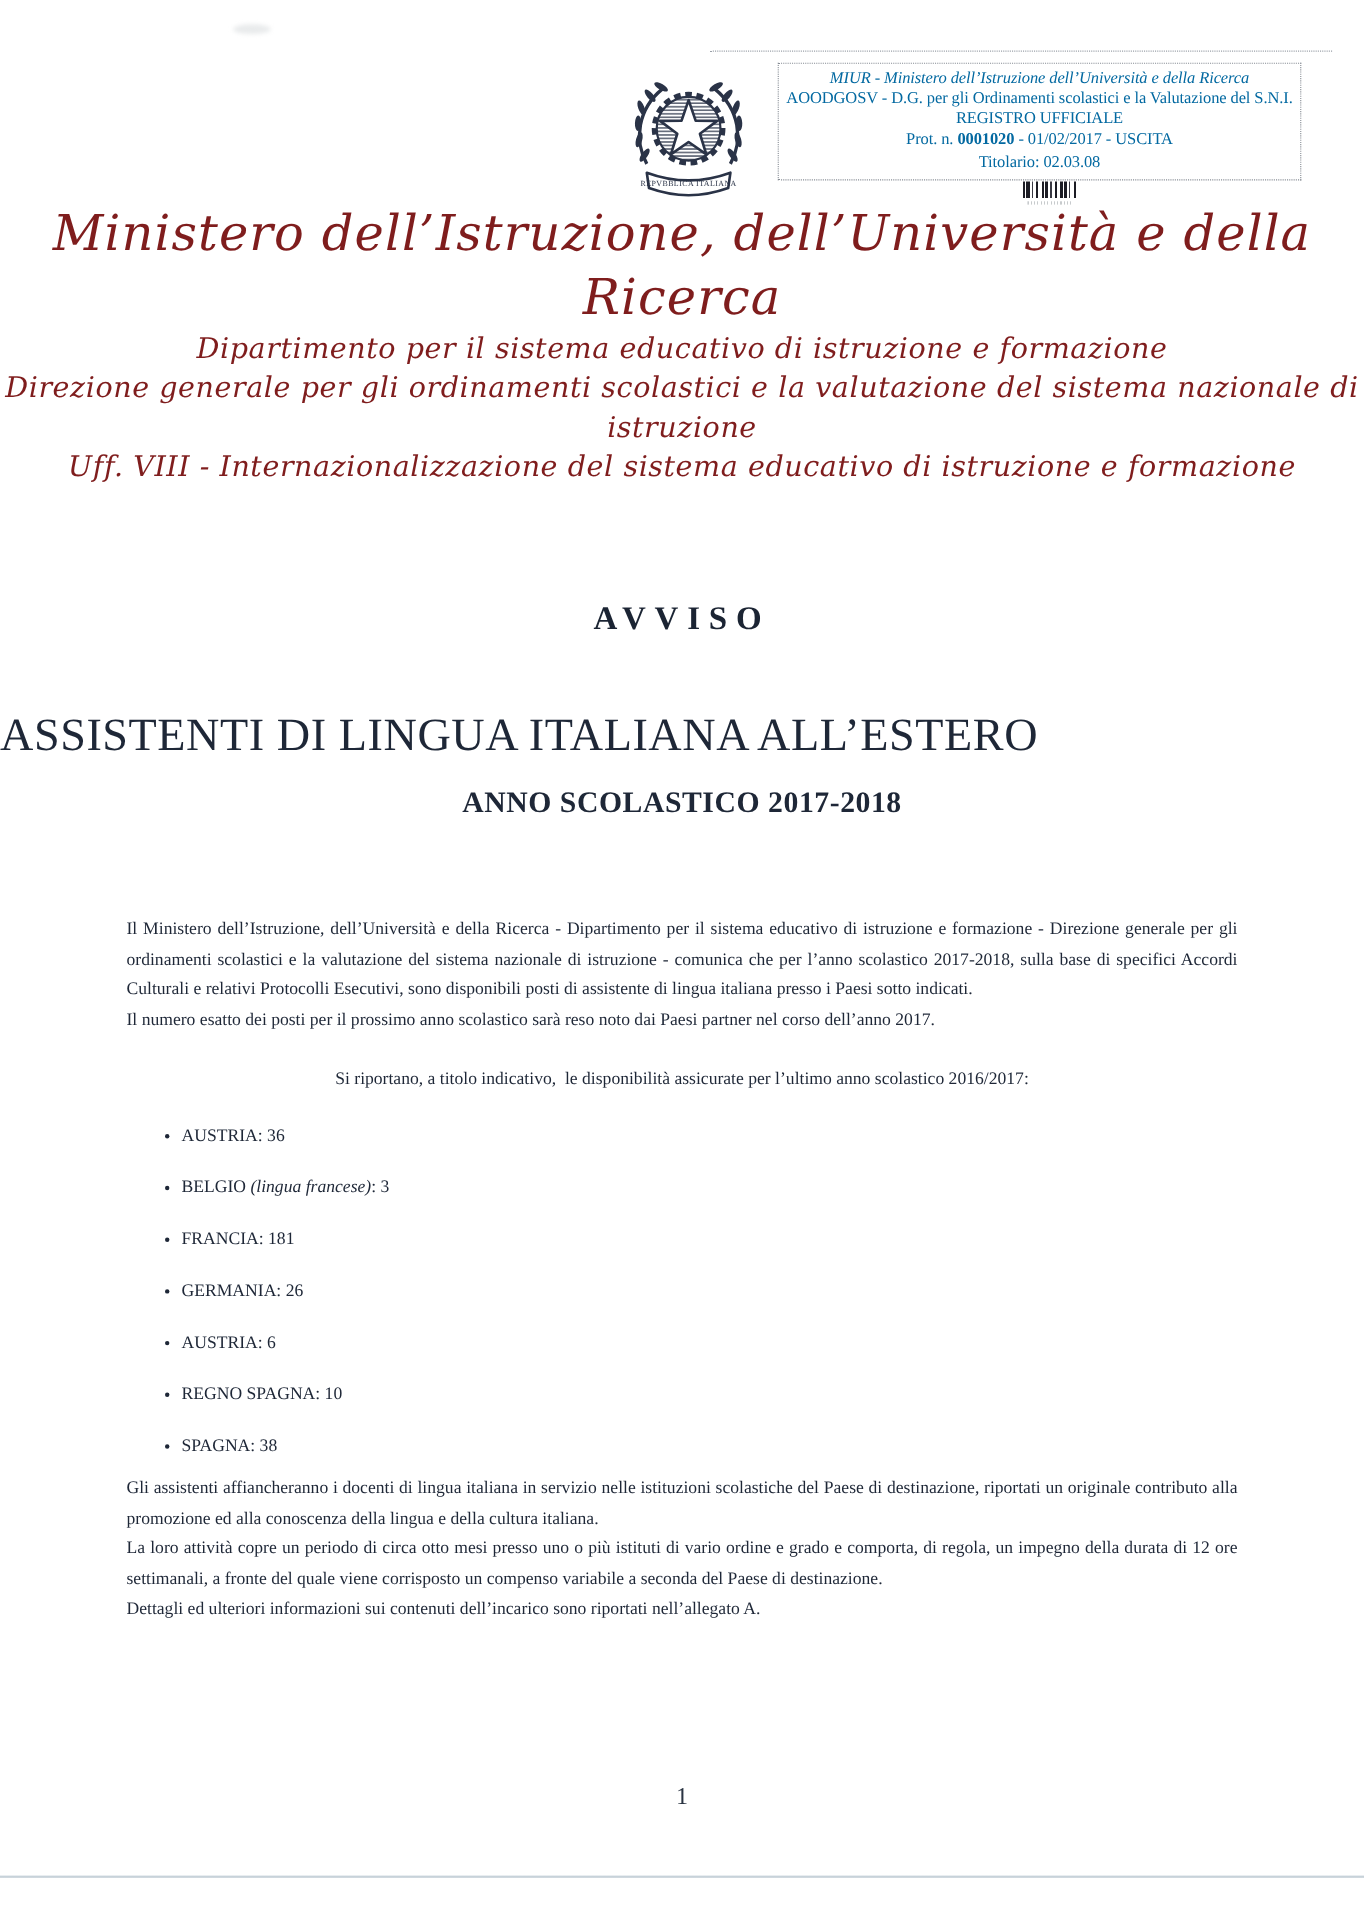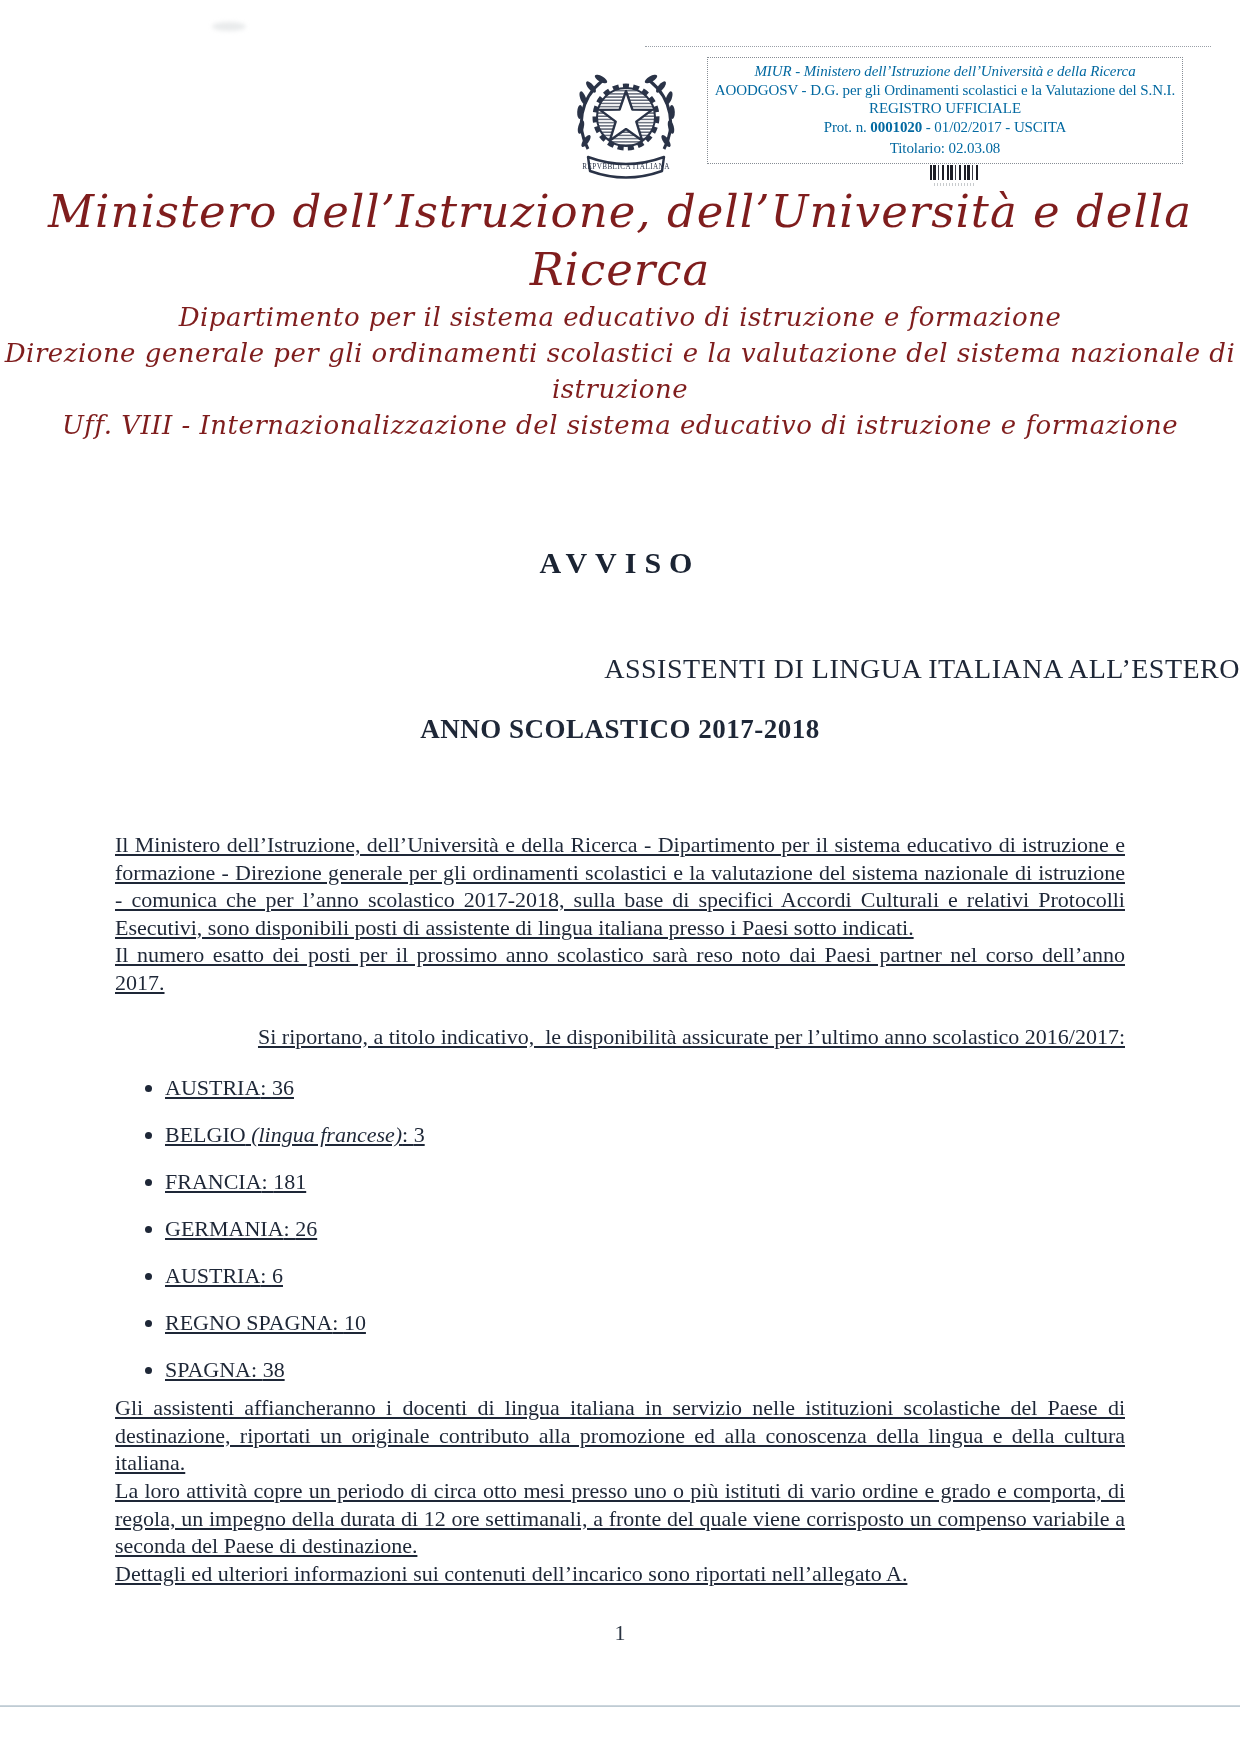--- a/index.html
+++ b/index.html
@@ -60,39 +60,38 @@
     letter-spacing:0.5px;font-weight:normal;
   }
   
   .h-notice{
     text-align:center;font-weight:bold;
     font-size:30px;line-height:40px;
     letter-spacing:8px;
     margin:100px 0 0 0;color:#1b2433;
   }
   .h-title{
-    text-align:right;font-weight:normal;
-    font-size:28px;line-height:44px;letter-spacing:0.5px;
+    text-align:left;font-weight:normal;
+    font-size:42px;line-height:44px;letter-spacing:0.5px;
     margin:64px 0 0 0;color:#1e2737;
   }
   .h-subtitle{
     text-align:center;font-weight:bold;
     font-size:27px;line-height:36px;letter-spacing:0.5px;
     margin:20px 0 0 0;color:#1e2737;
   }
   
   .doc-body{
     margin:84px 115px 0 115px;
     width:1010px;
-    font-size:22px;line-height:27.6px;
+    font-size:16px;line-height:27.6px;
     text-align:justify;
-    text-decoration:underline;
   }
   .doc-body p{margin:0;}
-  .list-intro{margin-top:26px !important;text-align:right;white-space:pre-wrap;}
+  .list-intro{margin-top:26px !important;text-align:center;white-space:pre-wrap;}
   ul.country-list{
     margin:24px 0 0 0;
     padding:0 0 0 50px;
     list-style:disc outside;
     text-align:left;
   }
   ul.country-list li{margin:0 0 19px 0;line-height:28px;}
   ul.country-list li:last-child{margin-bottom:0;}
   .q-italic{font-style:italic;}
   .after-list{margin-top:10px !important;}

